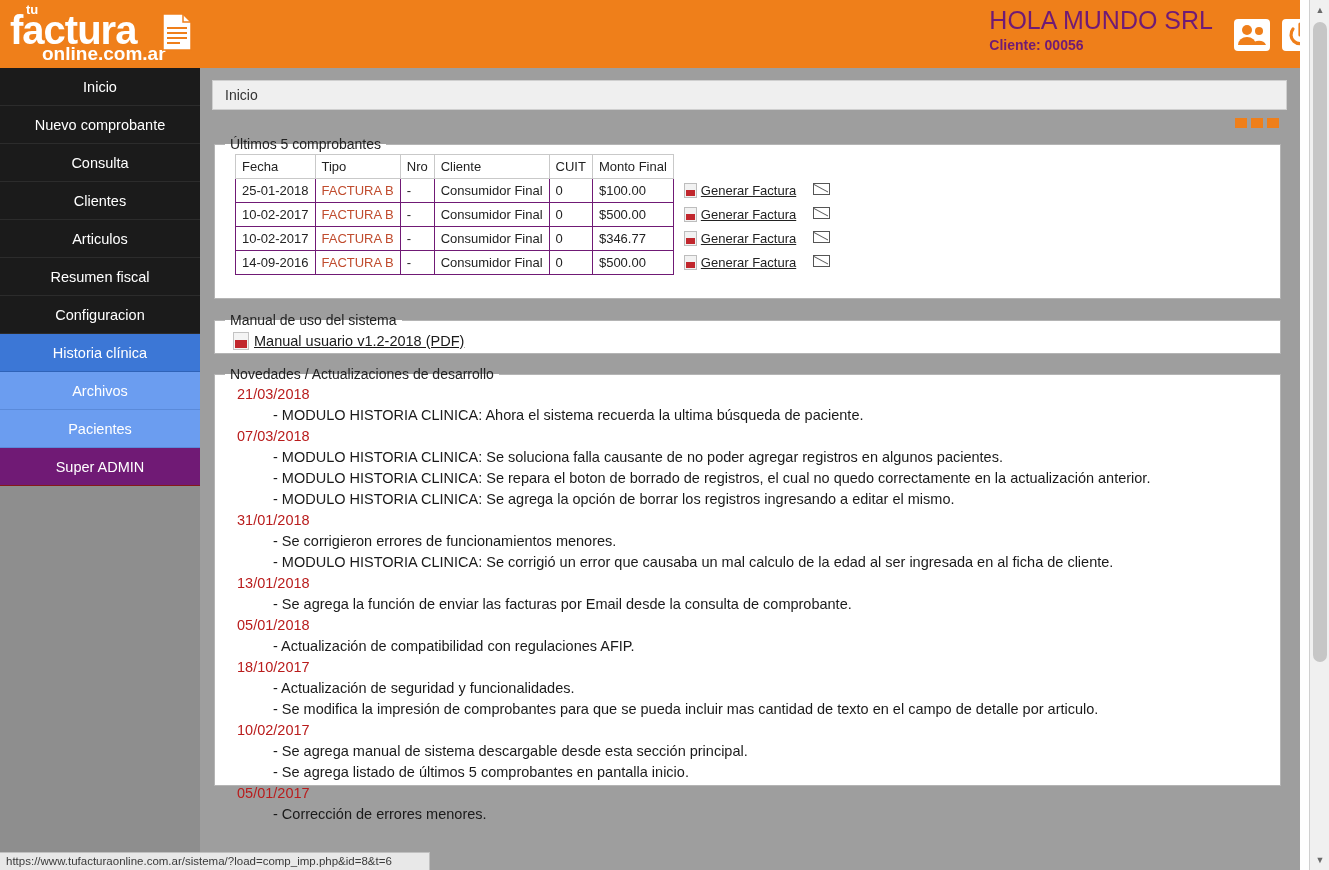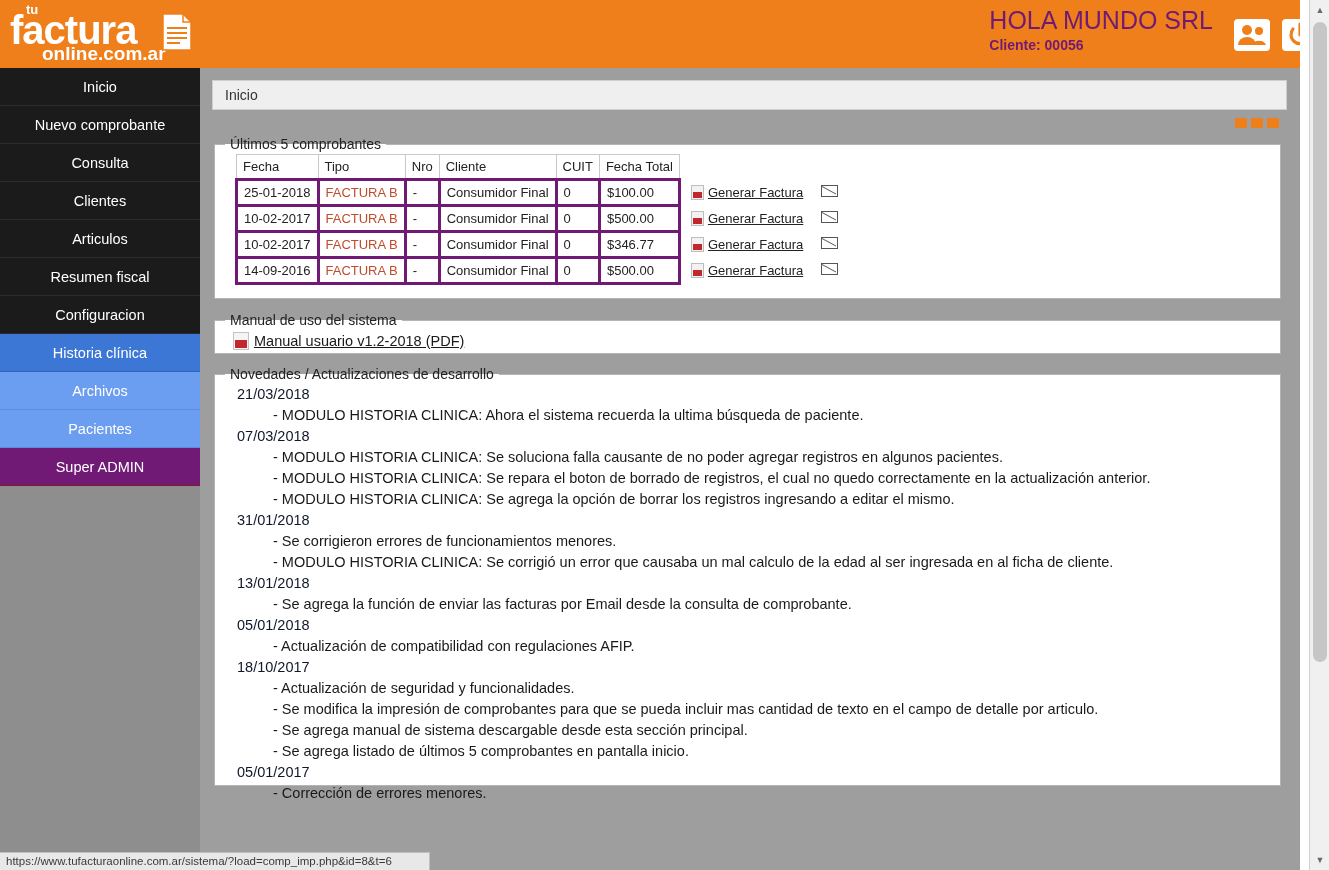--- a/index.html
+++ b/index.html
@@ -93,21 +93,21 @@
 
   
   table.vouchers {
     border-collapse: collapse; margin: 2px 0 0 20px; font-size: 13px; color: #222;
   }
   table.vouchers th {
     font-weight: normal; text-align: left; padding: 4px 6px;
     border: 1px solid #c9c9c9; background: #fff; font-size: 13px;
   }
   table.vouchers td {
-    padding: 4px 6px; border: 3px solid #701a75; font-size: 13px;
+    padding: 4px 6px; border: 1px solid #701a75; font-size: 13px;
     white-space: nowrap;
   }
   table.vouchers td.tipo { color: #c04c2e; }
   table.vouchers td.noborder { border: none; padding-left: 10px; }
   .gen-link {
     color: #222; text-decoration: underline; font-size: 13px; cursor: pointer;
   }
   .pdf-ico {
     display: inline-block; width: 13px; height: 15px; vertical-align: -3px;
     background: #f2f2f2; border: 1px solid #bdbdbd; position: relative; margin-right: 4px;
@@ -135,21 +135,21 @@
     display: inline-block; width: 16px; height: 18px; vertical-align: -4px;
     background: #f4f4f4; border: 1px solid #c3c3c3; position: relative; margin-right: 5px;
   }
   .pdf-big:after {
     content: ""; position: absolute; left: 1px; bottom: 1px; right: 1px; height: 8px;
     background: #c1272d;
   }
 
   
   .news { padding: 2px 0 0 22px; font-size: 14.5px; color: #1a1a1a; }
-  .news .date { color: #0f172a; line-height: 21px; }
+  .news .date { color: #b91c1c; line-height: 21px; }
   .news .entry { line-height: 21px; padding-left: 36px; }
 
   
   .statusbar {
     position: absolute; left: 0; bottom: 0; width: 430px; height: 18px;
     background: #e8e8e8; border-top: 1px solid #c0c0c0; border-right: 1px solid #c0c0c0;
     font-size: 11.5px; color: #3a3a3a; padding: 2px 0 0 6px;
     white-space: nowrap; overflow: hidden;
   }
 
@@ -248,21 +248,21 @@
     <fieldset class="panel" id="panel-ultimos">
       <legend>Últimos 5 comprobantes</legend>
       <table class="vouchers">
         <thead>
           <tr>
             <th>Fecha</th>
             <th>Tipo</th>
             <th>Nro</th>
             <th>Cliente</th>
             <th>CUIT</th>
-            <th>Fecha Total</th>
+            <th>Monto Final</th>
             <th style="border:none"></th>
             <th style="border:none"></th>
           </tr>
         </thead>
         <tbody>
           <tr>
             <td>25-01-2018</td>
             <td class="tipo">FACTURA B</td>
             <td>-</td>
             <td>Consumidor Final</td>
@@ -348,20 +348,21 @@
         <div class="entry">- Se agrega la función de enviar las facturas por Email desde la consulta de comprobante.</div>
 
         <div class="date">05/01/2018</div>
         <div class="entry">- Actualización de compatibilidad con regulaciones AFIP.</div>
 
         <div class="date">18/10/2017</div>
         <div class="entry">- Actualización de seguridad y funcionalidades.</div>
 
         <div class="entry">- Se modifica la impresión de comprobantes para que se pueda incluir mas cantidad de texto en el campo de detalle por articulo.</div>
 
+        <div class="date">10/02/2017</div>
         <div class="entry">- Se agrega manual de sistema descargable desde esta sección principal.</div>
         <div class="entry">- Se agrega listado de últimos 5 comprobantes en pantalla inicio.</div>
 
         <div class="date">05/01/2017</div>
         <div class="entry">- Corrección de errores menores.</div>
       </div>
     </fieldset>
   </div>
 
   <div class="inner-right-edge"></div>

